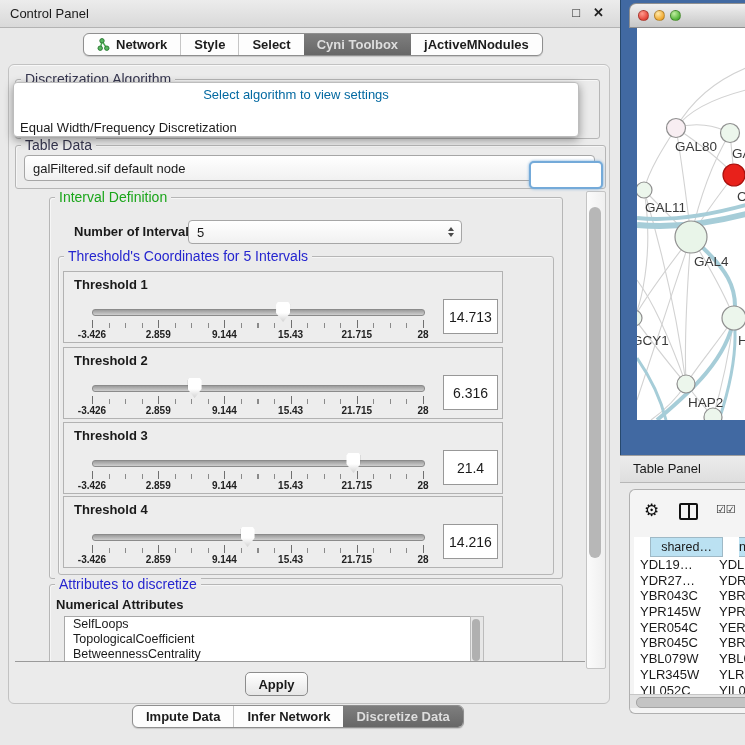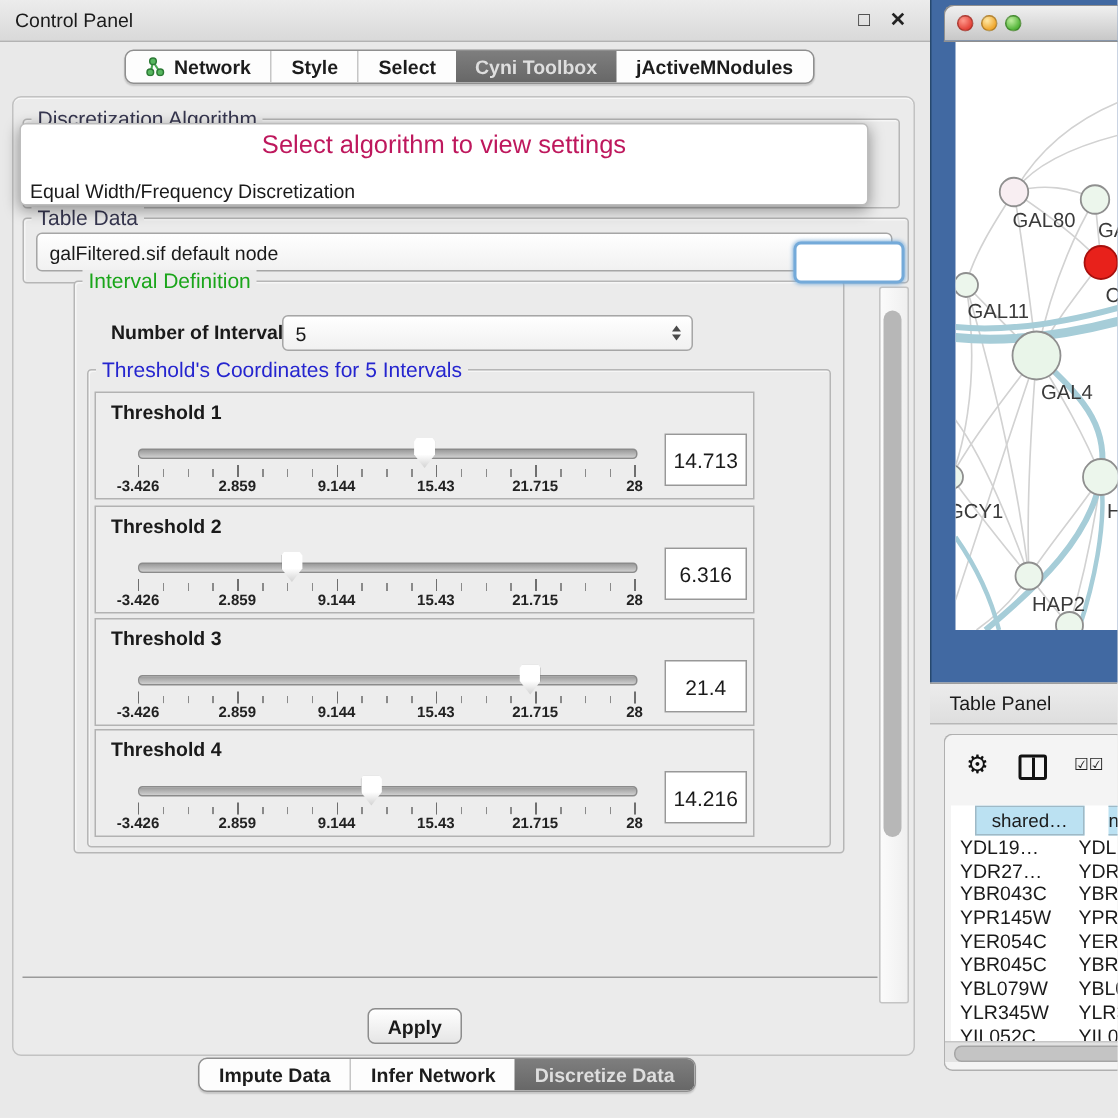--- a/index.html
+++ b/index.html
@@ -40,29 +40,29 @@
   .combo{position:absolute;background:linear-gradient(#ffffff,#f1f1f1);border:1px solid #a6a6a6;
       border-radius:4px;font-size:13px;display:flex;align-items:center;padding:0 20px 0 8px;cursor:default;}
   .stepper{position:absolute;right:7px;top:50%;transform:translateY(-50%);display:flex;flex-direction:column;gap:2px;}
   .stepper i{width:0;height:0;border-left:3.5px solid transparent;border-right:3.5px solid transparent;display:block;}
   .stepper .up{border-bottom:4px solid #4a4a4a;}
   .stepper .dn{border-top:4px solid #4a4a4a;}
 
   
   .popup{left:13px;top:82px;width:564px;height:53px;background:#ffffff;border:1px solid #bdbdbd;
       border-radius:4px;box-shadow:0 3px 10px rgba(0,0,0,.4);z-index:50;}
-  .popup .prompt{position:absolute;top:4px;left:0;width:100%;text-align:center;color:#be185d;font-size:17px;}
+  .popup .prompt{position:absolute;top:4px;left:0;width:100%;text-align:center;color:#0369a1;font-size:13px;}
   .popup .opt{position:absolute;left:3px;right:3px;font-size:13px;padding:1px 3px;}
   .popup .opt1{top:20px;font-weight:bold;}
   .popup .opt2{top:36px;}
   .hidden-combo{left:520px;top:96px;width:70px;height:24px;background:#fff;border:2px solid #74aad9;
       border-radius:5px;box-shadow:0 0 3px #74aad9;z-index:5;}
 
   
-  .viewport{left:6px;top:110px;width:570px;height:476px;overflow:hidden;position:absolute;
+  .viewport{left:6px;top:120px;width:570px;height:476px;overflow:hidden;position:absolute;
       border-bottom:1px solid #9a9a9a;}
   .vscroll{left:577px;top:126px;width:18px;height:476px;position:absolute;background:linear-gradient(90deg,#fbfbfb,#efefef);
       border:1px solid #c4c4c4;border-radius:2px;}
   .vscroll .thumb{position:absolute;left:2px;top:15px;width:12px;height:351px;background:#b7b7b7;border-radius:7px;}
 
   
   .thr{position:absolute;left:4px;width:438px;height:70px;background:#ededed;border:1px solid #b2b2b2;}
   .thr .tlabel{position:absolute;left:10px;top:5px;font-weight:bold;font-size:13px;}
   .slider{position:absolute;left:28px;top:37px;width:331px;height:26px;}
   .track{position:absolute;left:0;top:0;width:100%;height:5px;border-radius:3px;
@@ -266,20 +266,32 @@
               <span style="left:60%">15.43</span>
               <span style="left:80%">21.715</span>
               <span style="left:100%">28</span>
             </div>
           </div>
           <div class="vbox">14.216</div>
         </div>
       </div>
     </div>
 
+    <div class="group" style="left:34px;top:399px;width:512px;height:90px;">
+      <span class="gtitle t-blue">Attributes to discretize</span>
+      <span class="abs" style="left:6px;top:12px;font-size:13px;font-weight:bold;">Numerical Attributes</span>
+      <div class="attr-list" style="left:14px;top:31px;width:406px;height:48px;">
+        <div class="row">SelfLoops</div>
+        <div class="row">TopologicalCoefficient</div>
+        <div class="row">BetweennessCentrality</div>
+      </div>
+      <div class="list-scroll" style="left:420px;top:31px;height:48px;">
+          <div class="thumb"></div>
+        </div>
+    </div>
   </div>
 
   <div class="vscroll">
       <div class="thumb"></div>
     </div>
 
   <div class="abs apply-btn" style="left:236px;top:607px;position:absolute;">Apply</div>
 </div>
 
 <div class="abs popup">

